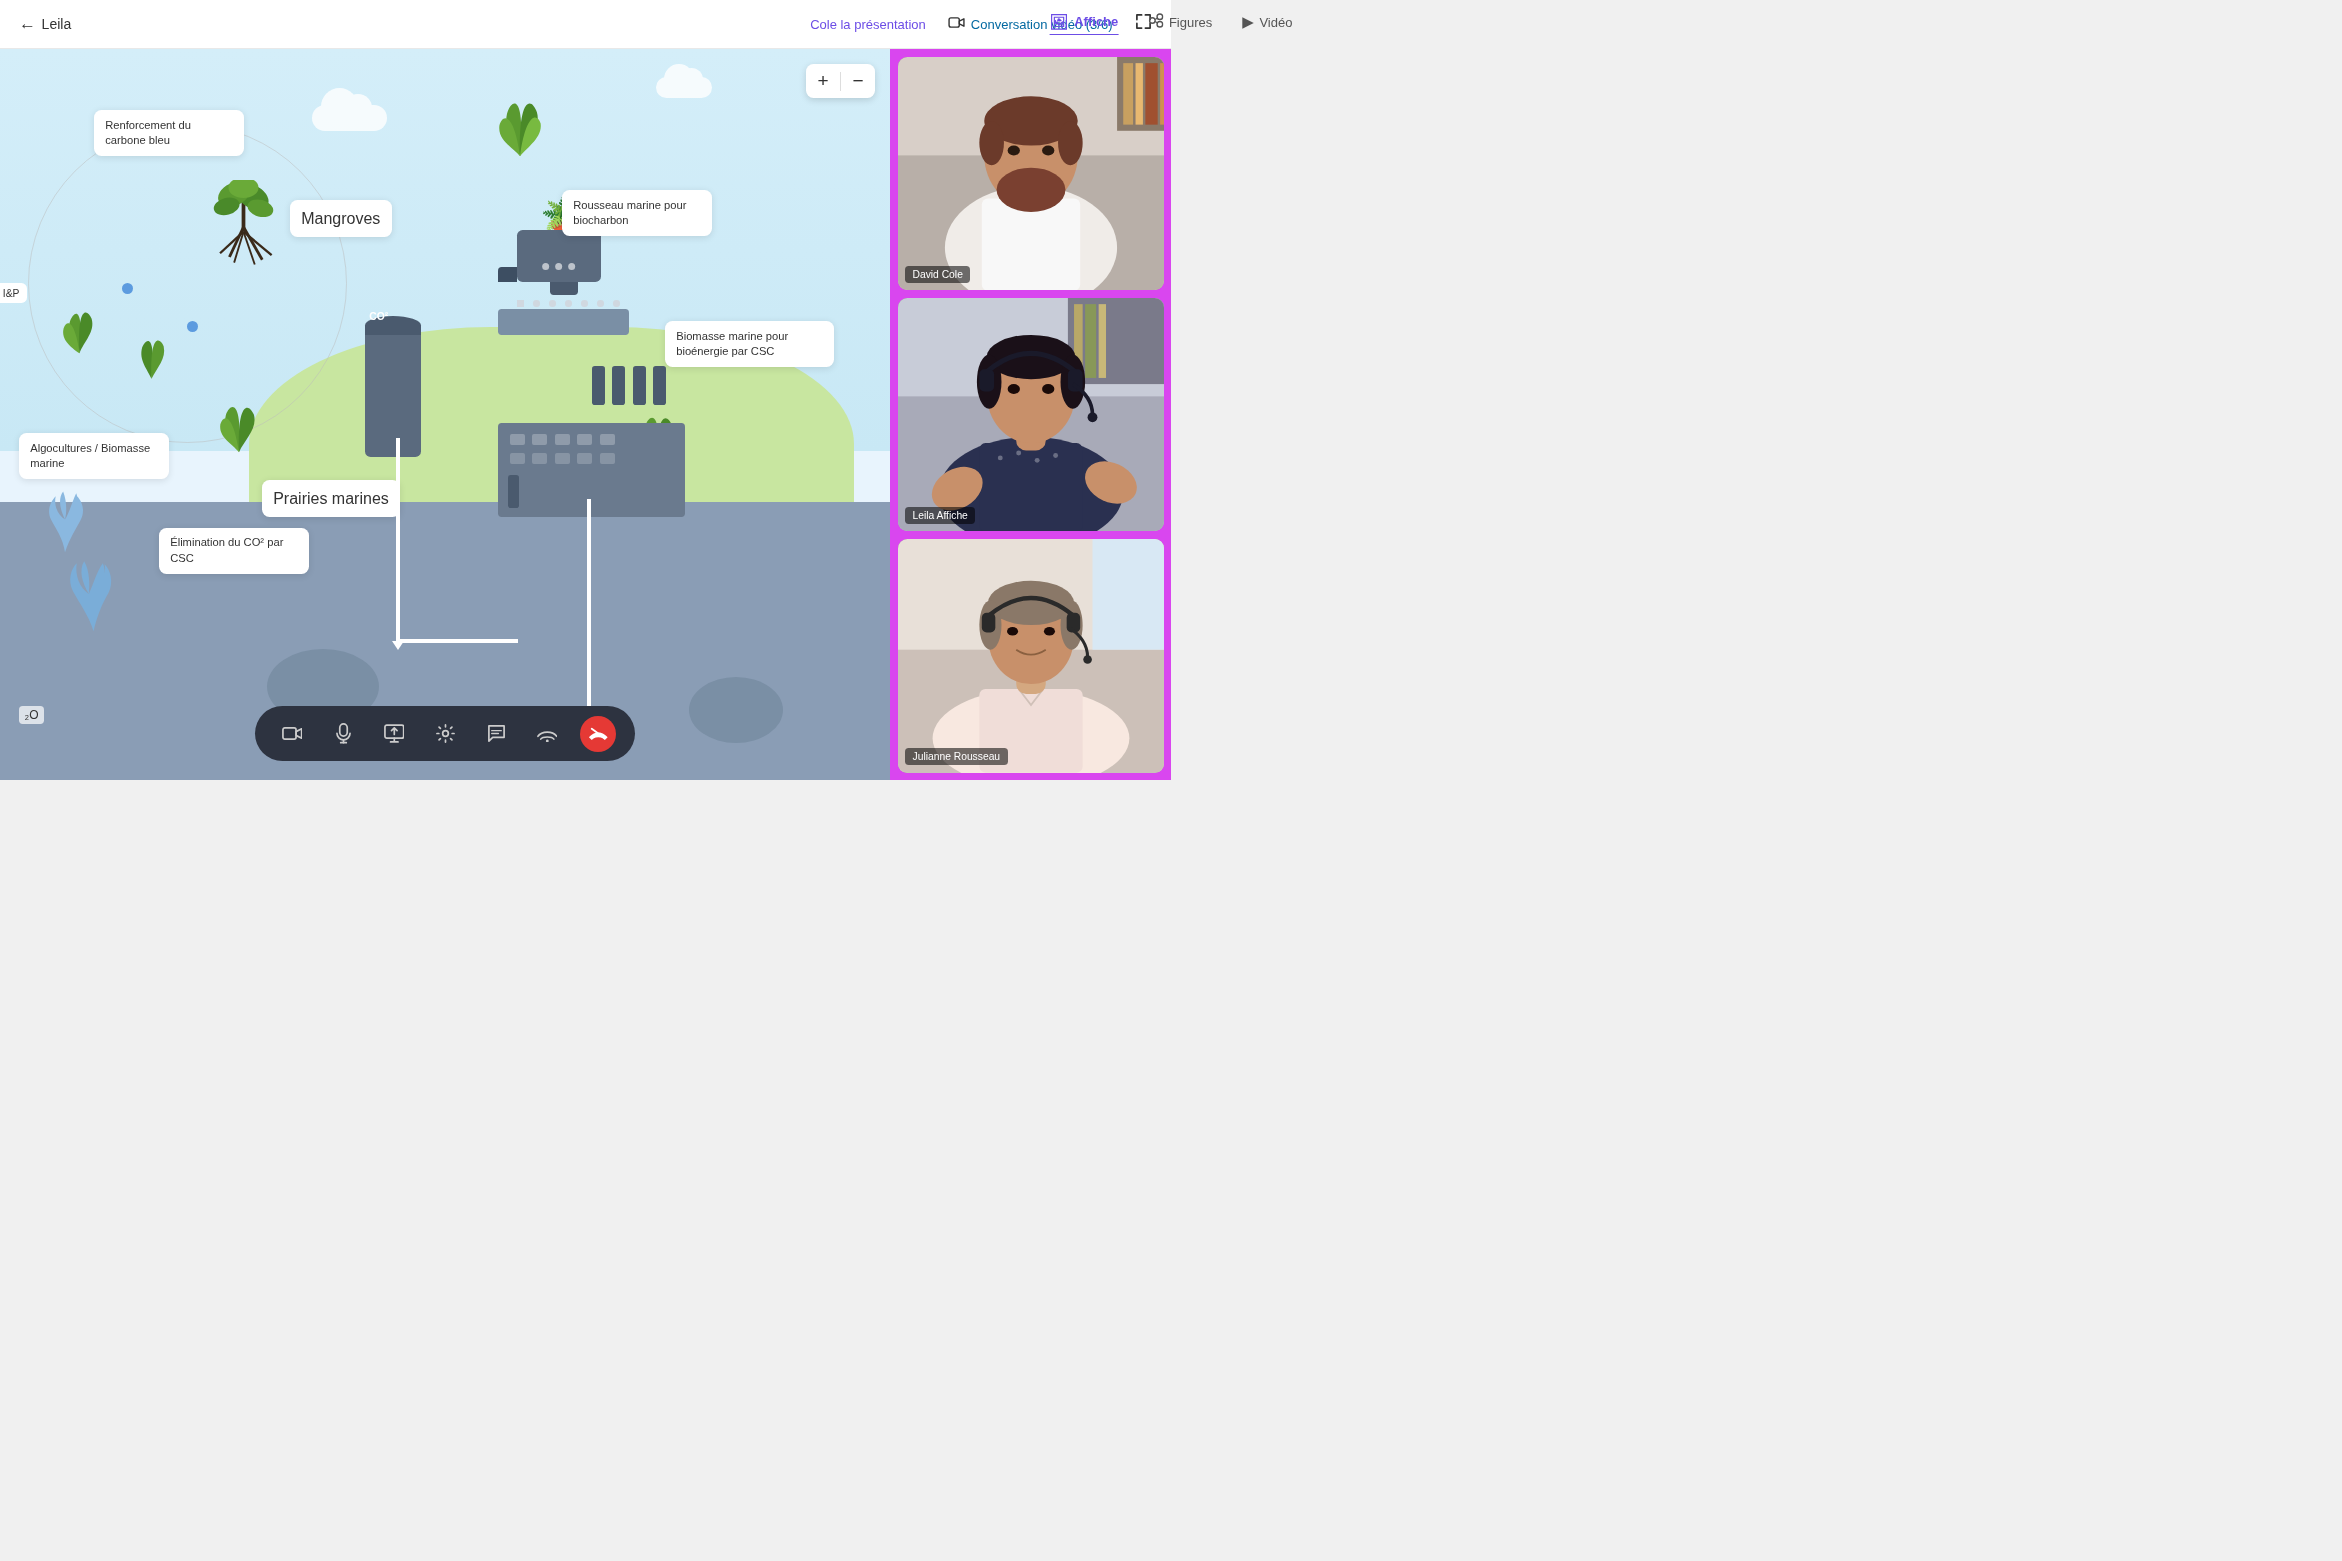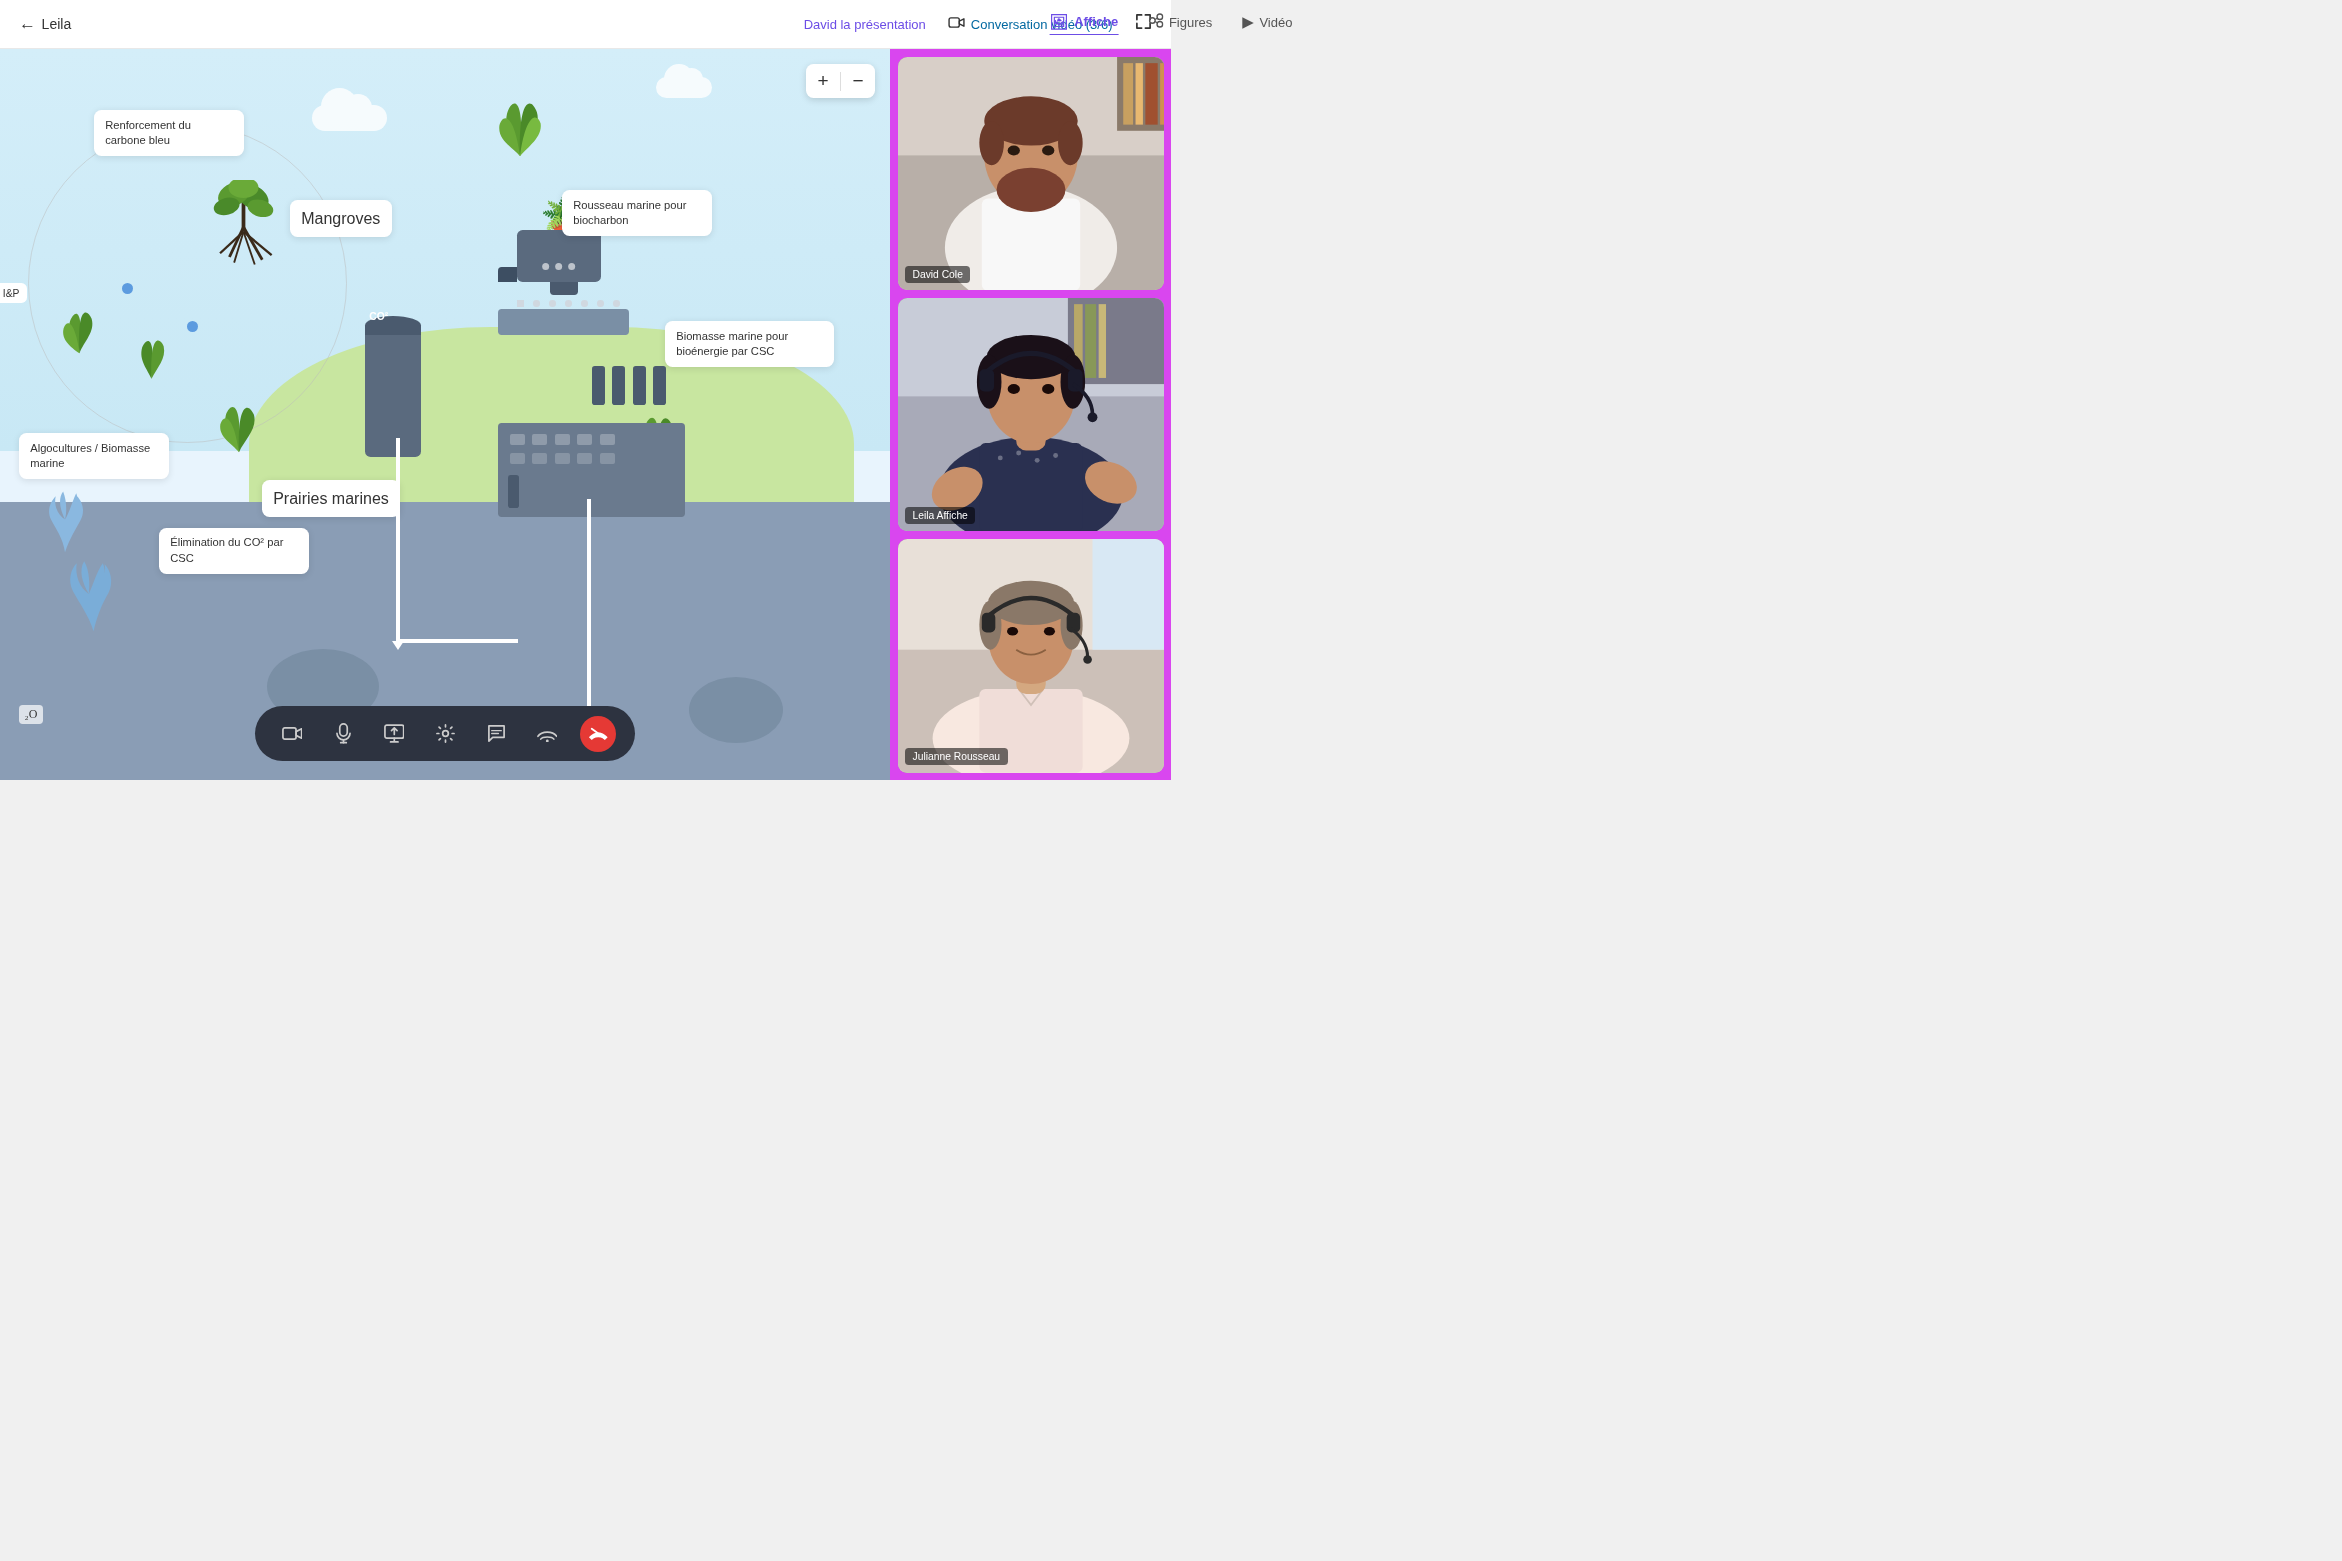--- a/index.html
+++ b/index.html
@@ -407,21 +407,20 @@
     }
     .label-h2o {
       position: absolute;
       bottom: 56px;
       left: 19px;
       font-size: 12px;
       color: #333;
       background: rgba(255,255,255,0.7);
       padding: 1.9px 5.6px;
       border-radius: 3.7px;
-      font-family: Liberation Serif, serif;
     }
   </style>
 </head>
 <body>
 
 <div class="top-nav">
   <div class="nav-left">
     <span class="nav-left-arrow">←</span>
     <span class="nav-left-label">Leila</span>
   </div>
@@ -446,21 +445,21 @@
       <span>Figures</span>
     </div>
 
     <div class="nav-tab">
       <span class="nav-tab-icon">▶</span>
       <span>Vidéo</span>
     </div>
   </div>
 
   <div class="nav-right">
-    <span class="nav-voir">David la présentation</span>
+    <span class="nav-voir">Cole la présentation</span>
     <div class="nav-video-btn">
       <span>
         <svg width="17" height="13" viewBox="0 0 18 14" fill="none">
           <rect x="1" y="2" width="11" height="10" rx="2" stroke="#333" stroke-width="1.5"></rect>
           <path d="M12 5.5L17 3v8l-5-2.5V5.5z" stroke="#333" stroke-width="1.5" stroke-linejoin="round"></path>
         </svg>
       </span>
       <span>Conversation vidéo (3/6)</span>
     </div>
     <span class="nav-expand-btn">

